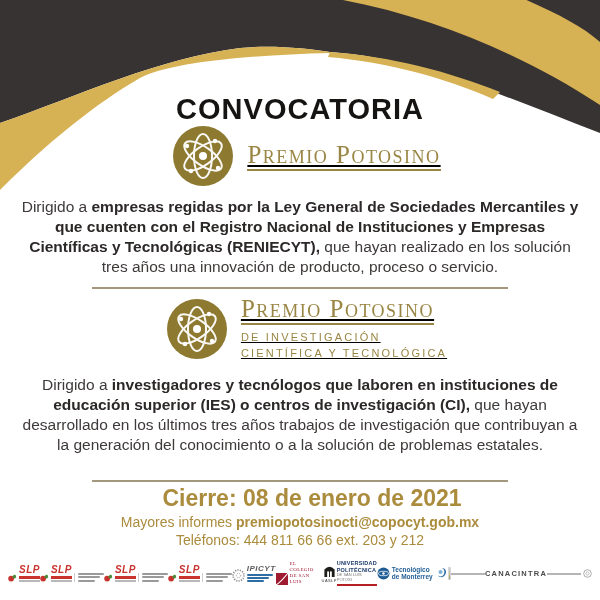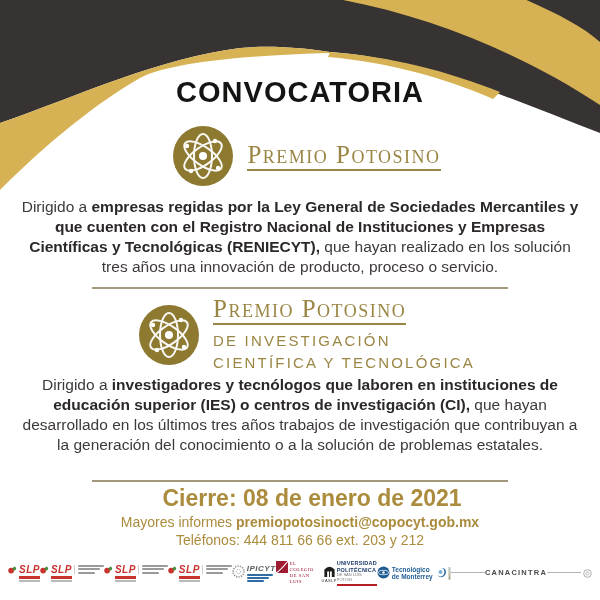--- a/index.html
+++ b/index.html
@@ -4,36 +4,36 @@
 <style>
   html,body{margin:0;padding:0;background:#fff;}
   .poster{
     position:relative;width:600px;height:600px;background:#ffffff;overflow:hidden;
     font-family:"Liberation Sans",sans-serif;
   }
   
   .header-svg{position:absolute;top:0;left:0;display:block;}
   
   .title{
-    position:absolute;top:76px;left:0;width:100%;text-align:center;
+    position:absolute;top:93px;left:0;width:100%;text-align:center;
     font-size:29px;font-weight:800;letter-spacing:1px;color:#161413;
   }
   
-  .award-row{position:absolute;left:12px;right:0;display:flex;justify-content:center;align-items:center;gap:12px;}
+  .award-row{position:absolute;left:12px;right:0;display:flex;justify-content:center;align-items:center;gap:12px;text-decoration:underline;}
   .award-innovation{top:124px;}
   .award-research{top:296px;}
   .atom{flex:0 0 auto;}
   .award-text{display:flex;flex-direction:column;align-items:flex-start;}
   .award-name{
     font-family:"Liberation Serif",serif;font-variant:small-caps;
     font-size:25px;letter-spacing:1.5px;color:#9a8644;line-height:1;
     border-bottom:2px solid #9a8644;padding-bottom:2px;
   }
   .award-sub{font-size:10.5px;letter-spacing:3px;color:#9a8644;margin-top:5px;font-weight:500;}
-  .award-sub2{font-size:15px;letter-spacing:2.2px;color:#9a8644;margin-top:5px;font-weight:500;line-height:1.45;}
+  .award-sub2{font-size:11px;letter-spacing:2.2px;color:#9a8644;margin-top:5px;font-weight:500;line-height:1.45;}
   
   .body-text{
     position:absolute;left:20px;width:560px;margin:0;text-align:center;
     font-size:15.5px;line-height:20px;color:#3e3a39;
   }
   .body-text b{color:#2b2827;}
   .para-innovation{top:197px;}
   .para-research{top:375px;}
   .divider{position:absolute;left:92px;width:416px;height:2px;background:#a3987b;}
   .divider-1{top:287px;}
@@ -43,21 +43,21 @@
     position:absolute;top:485px;left:0;width:100%;text-align:center;
     font-size:23px;font-weight:800;color:#ab8b3c;padding-left:12px;
   }
   .contact-info{position:absolute;top:514px;left:0;width:100%;text-align:center;font-size:14px;color:#ab8b3c;}
   .contact-phones{position:absolute;top:532px;left:0;width:100%;text-align:center;font-size:14px;color:#ab8b3c;}
   
   .footer{
     position:absolute;top:556px;left:8px;right:8px;height:34px;
     display:flex;align-items:center;justify-content:space-between;
   }
-  .lg{display:flex;align-items:flex-start;gap:2px;}
+  .lg{display:flex;align-items:flex-end;gap:2px;}
   .slp-col{display:flex;flex-direction:column;line-height:1;}
   .slp-txt{font-size:10px;font-weight:800;font-style:italic;color:#c8332e;letter-spacing:.5px;}
   .slp-bar{height:3px;background:#c8332e;margin-top:1px;}
   .slp-micro{height:2px;background:#b9b9b9;margin-top:1px;}
   .cap{border-left:1px solid #cfcfcf;padding-left:3px;}
   .cap i{display:block;height:2px;background:#9a9a9a;border-radius:1px;}
   .cap i + i{margin-top:1.5px;}
   .cap i:nth-child(1){width:26px;}
   .cap i:nth-child(2){width:22px;}
   .cap i:nth-child(3){width:17px;}

